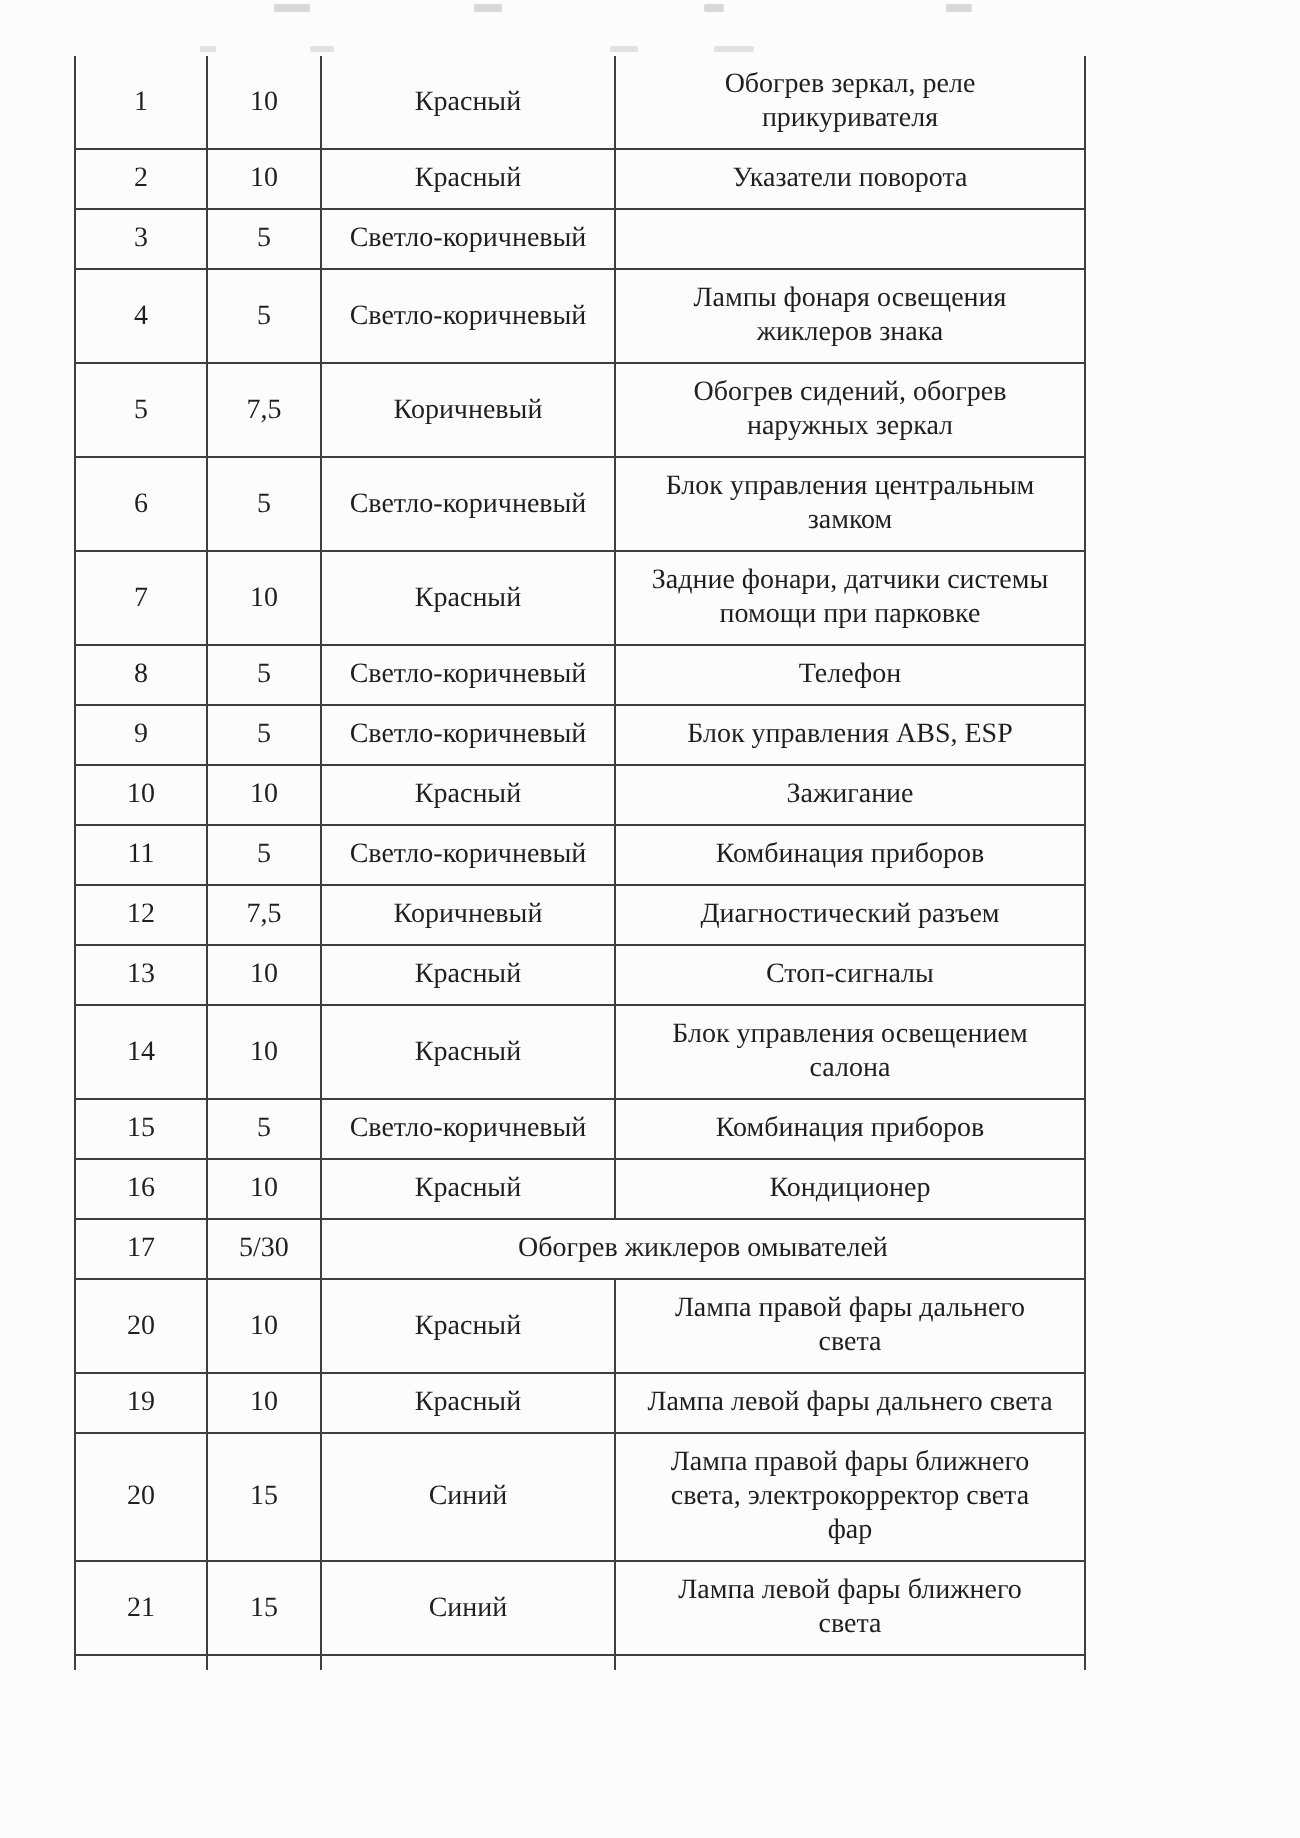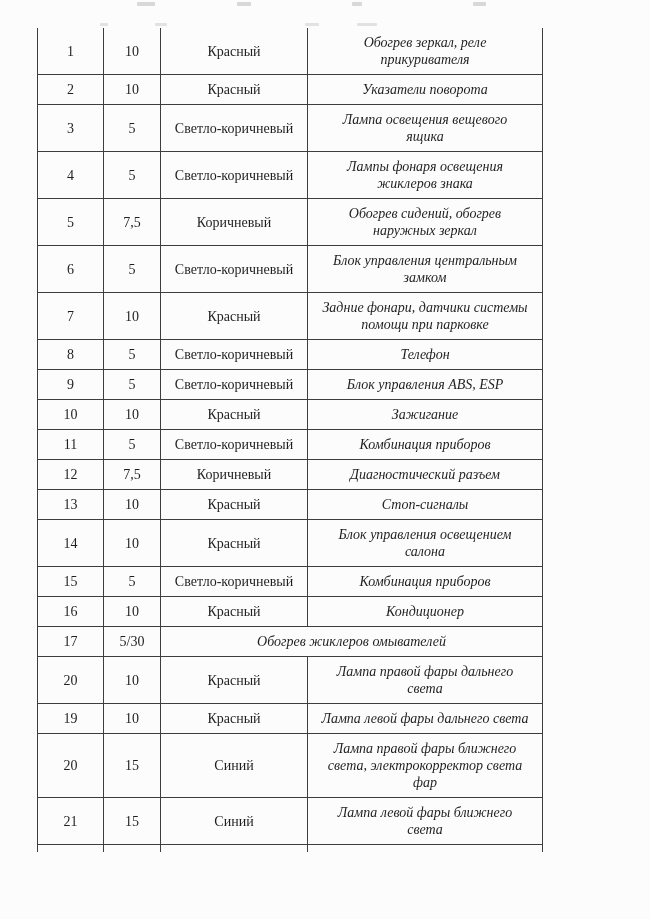--- a/index.html
+++ b/index.html
@@ -52,21 +52,21 @@
     align-items: center;
     justify-content: center;
     text-align: center;
     padding: 6px 6px;
     box-sizing: border-box;
     white-space: pre-line;
   }
   .cell.c-num  { flex: 0 0 66px;  border-right: 1.6px solid #3e3e3e; }
   .cell.c-amp  { flex: 0 0 57px;  border-right: 1.6px solid #3e3e3e; }
   .cell.c-col  { flex: 0 0 147px; border-right: 1.6px solid #3e3e3e; }
-  .cell.c-desc { flex: 1 1 auto;  padding: 6px 12px; font-style: italic; }
+  .cell.c-desc { flex: 1 1 auto;  padding: 6px 12px; }
   .row.partial .cell { padding: 0; }
 </style>
 </head>
 <body>
 
 <div class="page">
 
   <div class="remnant" style="left:137px; top:2px;  width:18px;"></div>
   <div class="remnant" style="left:237px; top:2px;  width:14px;"></div>
   <div class="remnant" style="left:352px; top:2px;  width:10px;"></div>
@@ -90,22 +90,20 @@
     <div class="cell c-num">2</div>
     <div class="cell c-amp">10</div>
     <div class="cell c-col">Красный</div>
     <div class="cell c-desc">Указатели поворота</div>
   </div>
 
   <div class="row">
     <div class="cell c-num">3</div>
     <div class="cell c-amp">5</div>
     <div class="cell c-col">Светло-коричневый</div>
-    <div class="cell c-desc">Лампа освещения вещевого
-ящика</div>
   </div>
 
   <div class="row">
     <div class="cell c-num">4</div>
     <div class="cell c-amp">5</div>
     <div class="cell c-col">Светло-коричневый</div>
     <div class="cell c-desc">Лампы фонаря освещения
 жиклеров знака</div>
   </div>
 

